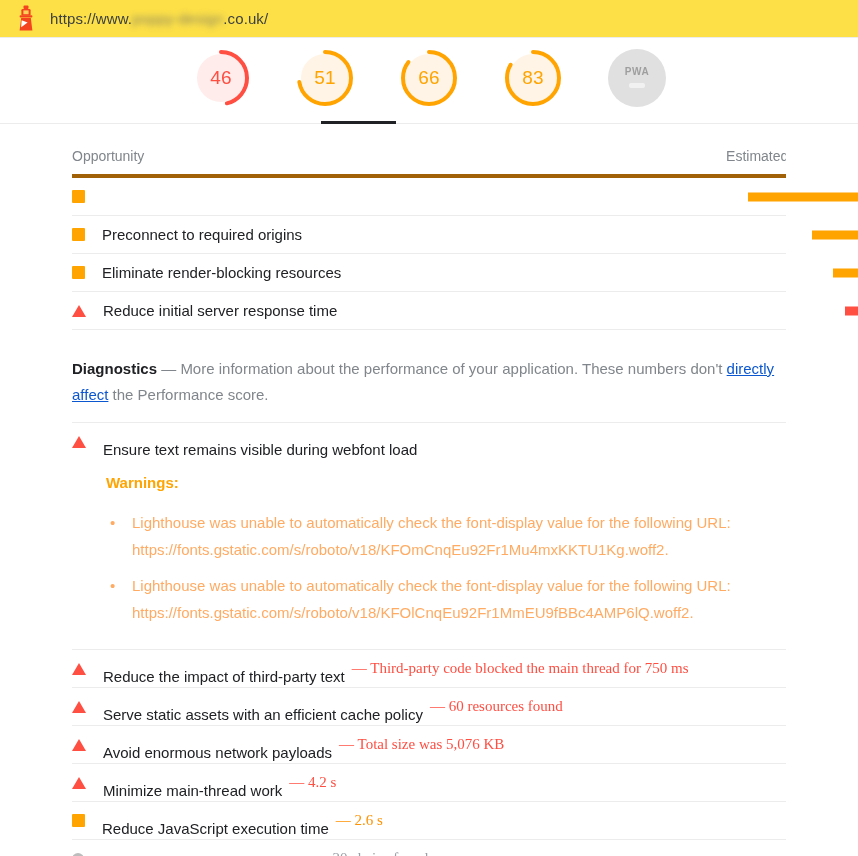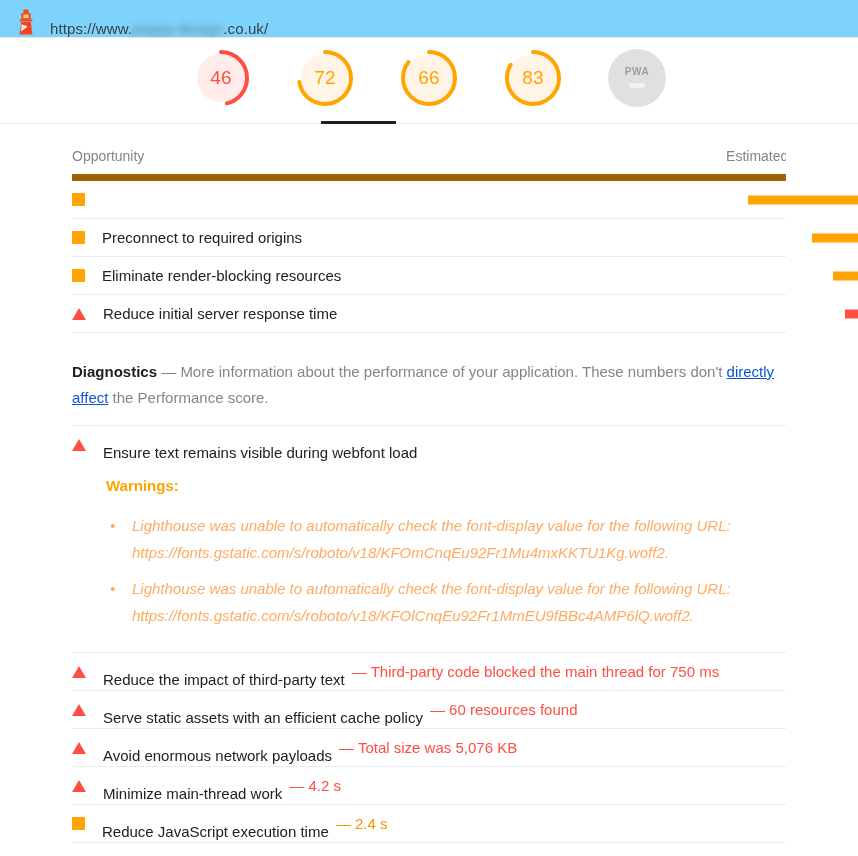--- a/index.html
+++ b/index.html
@@ -8,24 +8,24 @@
     width: 858px; height: 856px;
     background: #ffffff;
     font-family: "Liberation Sans", sans-serif;
     overflow: hidden;
   }
 
   
   .topbar {
     position: relative;
     height: 38px;
-    background: #7dd3fc;
+    background: #fde047;
     border-bottom: 1px solid #ececec;
     display: flex;
-    align-items: flex-end;
+    align-items: center;
   }
   .lh-logo {
     width: 24px; height: 28px;
     margin-left: 14px; margin-right: 12px;
     flex: 0 0 auto;
   }
   .url-text {
     font-size: 15px;
     color: #3c4043;
     letter-spacing: .1px;
@@ -102,21 +102,21 @@
   }
 
   
   .opp-head {
     display: flex;
     justify-content: space-between;
     align-items: flex-end;
     font-size: 14px;
     color: #80868b;
     padding: 24px 0 10px 0;
-    border-bottom: 7px solid #a16207;
+    border-bottom: 4px solid #a16207;
     overflow: hidden;
   }
   .opp-head .right {
     white-space: nowrap;
     position: relative;
     margin-right: -56px;
   }
   .opp-row {
     position: relative;
     display: flex;
@@ -170,33 +170,33 @@
   
   .diag-row {
     display: flex;
     align-items: center;
     height: 38px;
     border-top: 1px solid #ececec;
     white-space: nowrap;
   }
   .diag-row.first { border-top: 1px solid #ececec; }
   .diag-title { font-size: 15px; color: #202124; margin-top: 16px; }
-  .diag-detail { font-size: 15px; margin-left: 7px; }
+  .diag-detail { font-size: 15px; margin-left: 7px; font-family: Liberation Serif, serif; }
   .diag-detail.fail { color: #ff4e42; }
   .diag-detail.avg  { color: #ff9100; }
   .diag-detail.pass { color: #9aa0a6; }
 
   .warn-block { padding: 14px 0 14px 34px; }
   .warn-head {
     font-size: 15px;
     font-weight: 700;
     color: #ffa400;
     margin-bottom: 18px;
   }
-  .warn-list { list-style: none; margin: 0; padding: 0; font-style: italic; }
+  .warn-list { list-style: none; margin: 0; padding: 0; }
   .warn-item {
     position: relative;
     font-size: 15px;
     color: #ffab63;
     line-height: 27px;
     padding-left: 26px;
     margin-bottom: 9px;
     max-width: 660px;
   }
   .warn-item:before {
@@ -231,21 +231,21 @@
           <circle cx="31" cy="31" r="24" fill="#ffeceb"></circle>
           <circle cx="31" cy="31" r="26" fill="none" stroke="#ff4e42" stroke-width="4" stroke-linecap="round" stroke-dasharray="163.36281798666926" stroke-dashoffset="88.2159217128014" transform="rotate(-90 31 31)"></circle>
         </svg>
         <span class="score" style="color:#ff4e42">46</span>
       </div>
       <div class="gauge">
         <svg viewBox="0 0 62 62">
           <circle cx="31" cy="31" r="24" fill="#fff4e5"></circle>
           <circle cx="31" cy="31" r="26" fill="none" stroke="#ffa400" stroke-width="4" stroke-linecap="round" stroke-dasharray="163.36281798666926" stroke-dashoffset="45.7415890362674" transform="rotate(-90 31 31)"></circle>
         </svg>
-        <span class="score" style="color:#ffa400">72</span>
+        <span class="score" style="color:#ffa400">51</span>
       </div>
       <div class="gauge">
         <svg viewBox="0 0 62 62">
           <circle cx="31" cy="31" r="24" fill="#fff4e5"></circle>
           <circle cx="31" cy="31" r="26" fill="none" stroke="#ffa400" stroke-width="4" stroke-linecap="round" stroke-dasharray="163.36281798666926" stroke-dashoffset="24.504422698000393" transform="rotate(-90 31 31)"></circle>
         </svg>
         <span class="score" style="color:#ffa400">66</span>
       </div>
       <div class="gauge">
         <svg viewBox="0 0 62 62">
@@ -332,21 +332,21 @@
           <span class="diag-detail fail">— Total size was 5,076 KB</span>
         </div>
         <div class="diag-row">
           <span class="ic triangle"></span>
           <span class="diag-title">Minimize main-thread work</span>
           <span class="diag-detail fail">— 4.2 s</span>
         </div>
         <div class="diag-row">
           <span class="ic square"></span>
           <span class="diag-title">Reduce JavaScript execution time</span>
-          <span class="diag-detail avg">— 2.4 s</span>
+          <span class="diag-detail avg">— 2.6 s</span>
         </div>
         <div class="diag-row">
           <span class="ic circle"></span>
           <span class="diag-title">Avoid chaining critical requests</span>
           <span class="diag-detail pass">— 20 chains found</span>
         </div>
       </div>
   </div>
 
 </div>

